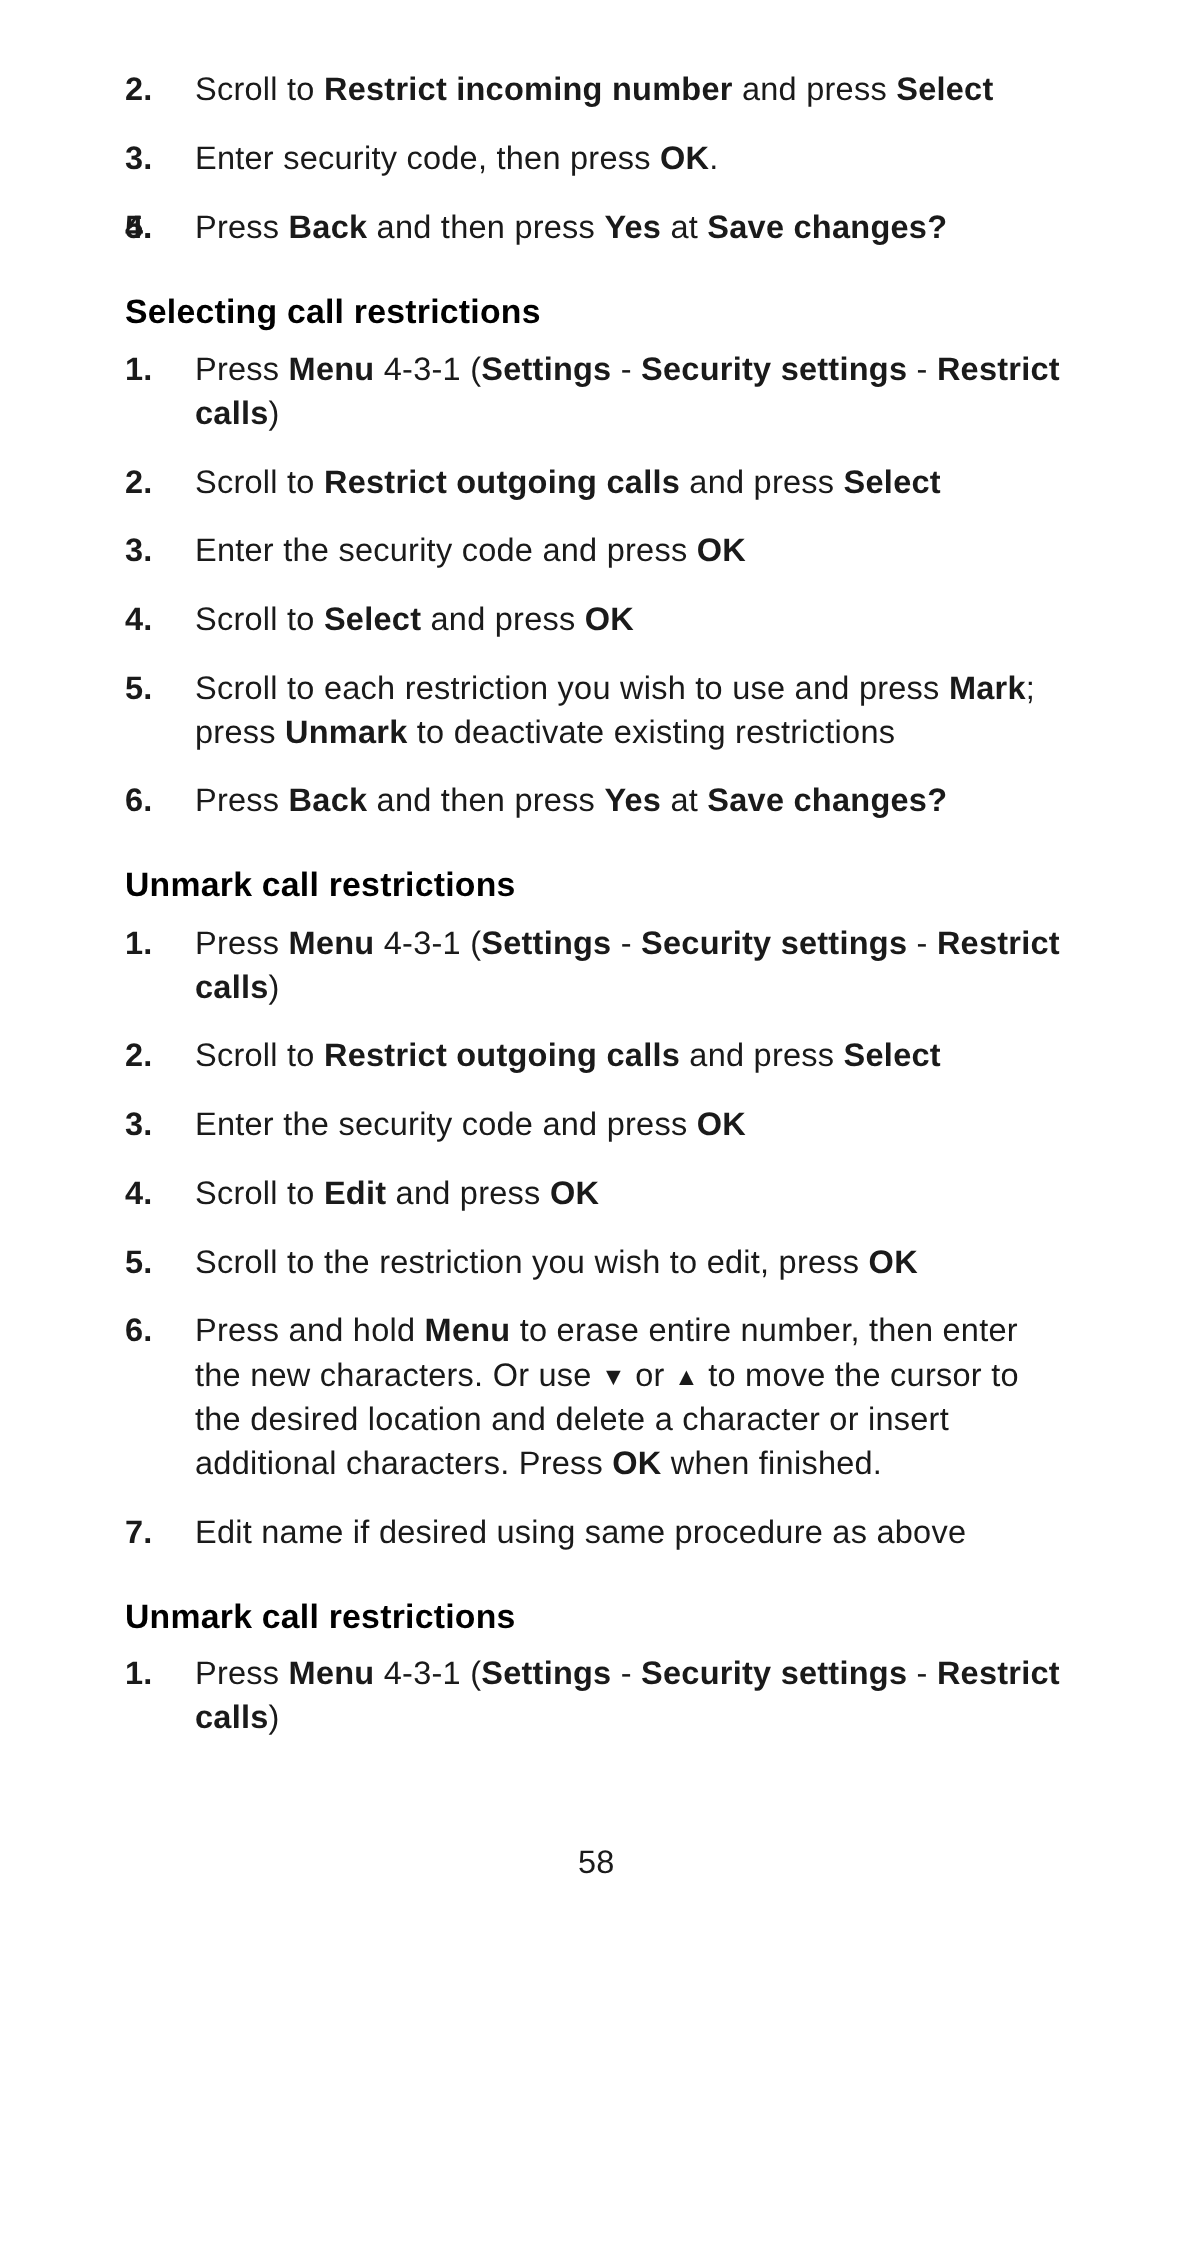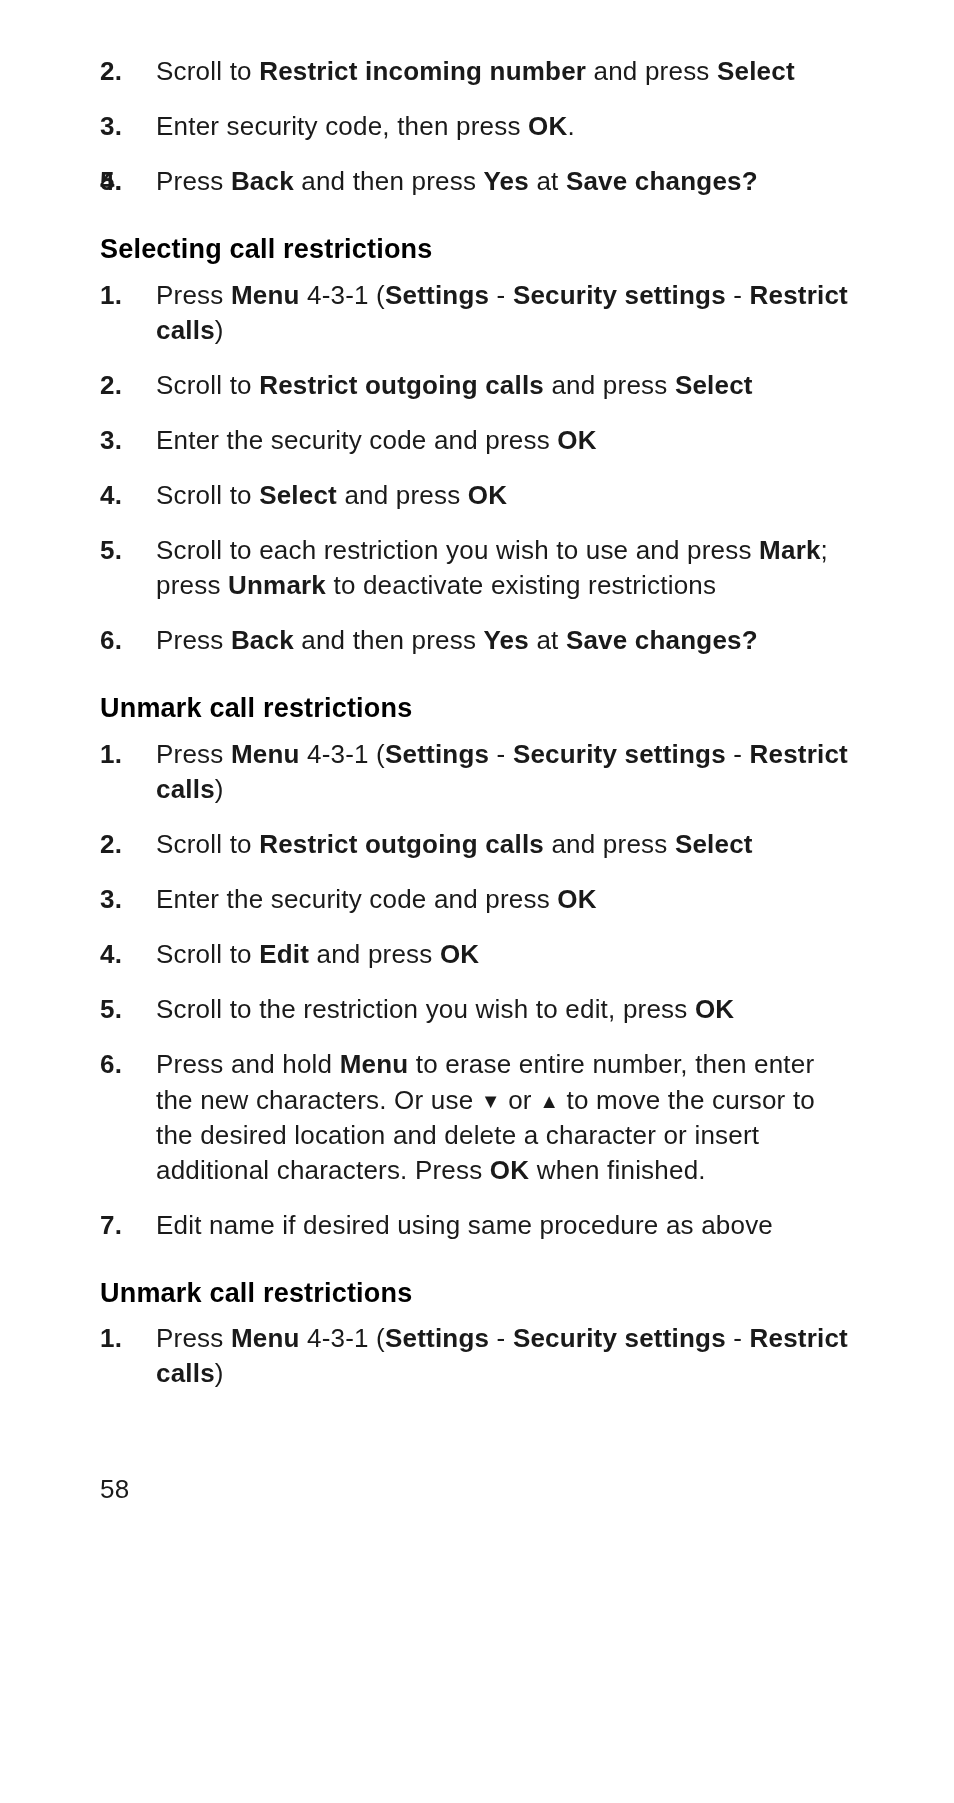--- a/index.html
+++ b/index.html
@@ -48,21 +48,21 @@
     font-weight: 700;
     color: #000000;
     font-size: 27px;
     margin: 32px 0 10px 0;
   }
   .arrow {
     font-size: 20px;
     vertical-align: 1px;
   }
   .pagenum {
-    text-align: left;
+    text-align: center;
     margin-top: 80px;
     font-size: 26px;
   }
 </style>
 </head>
 <body>
 
 <div class="page">
 
   <ol class="steps" id="top-steps">

